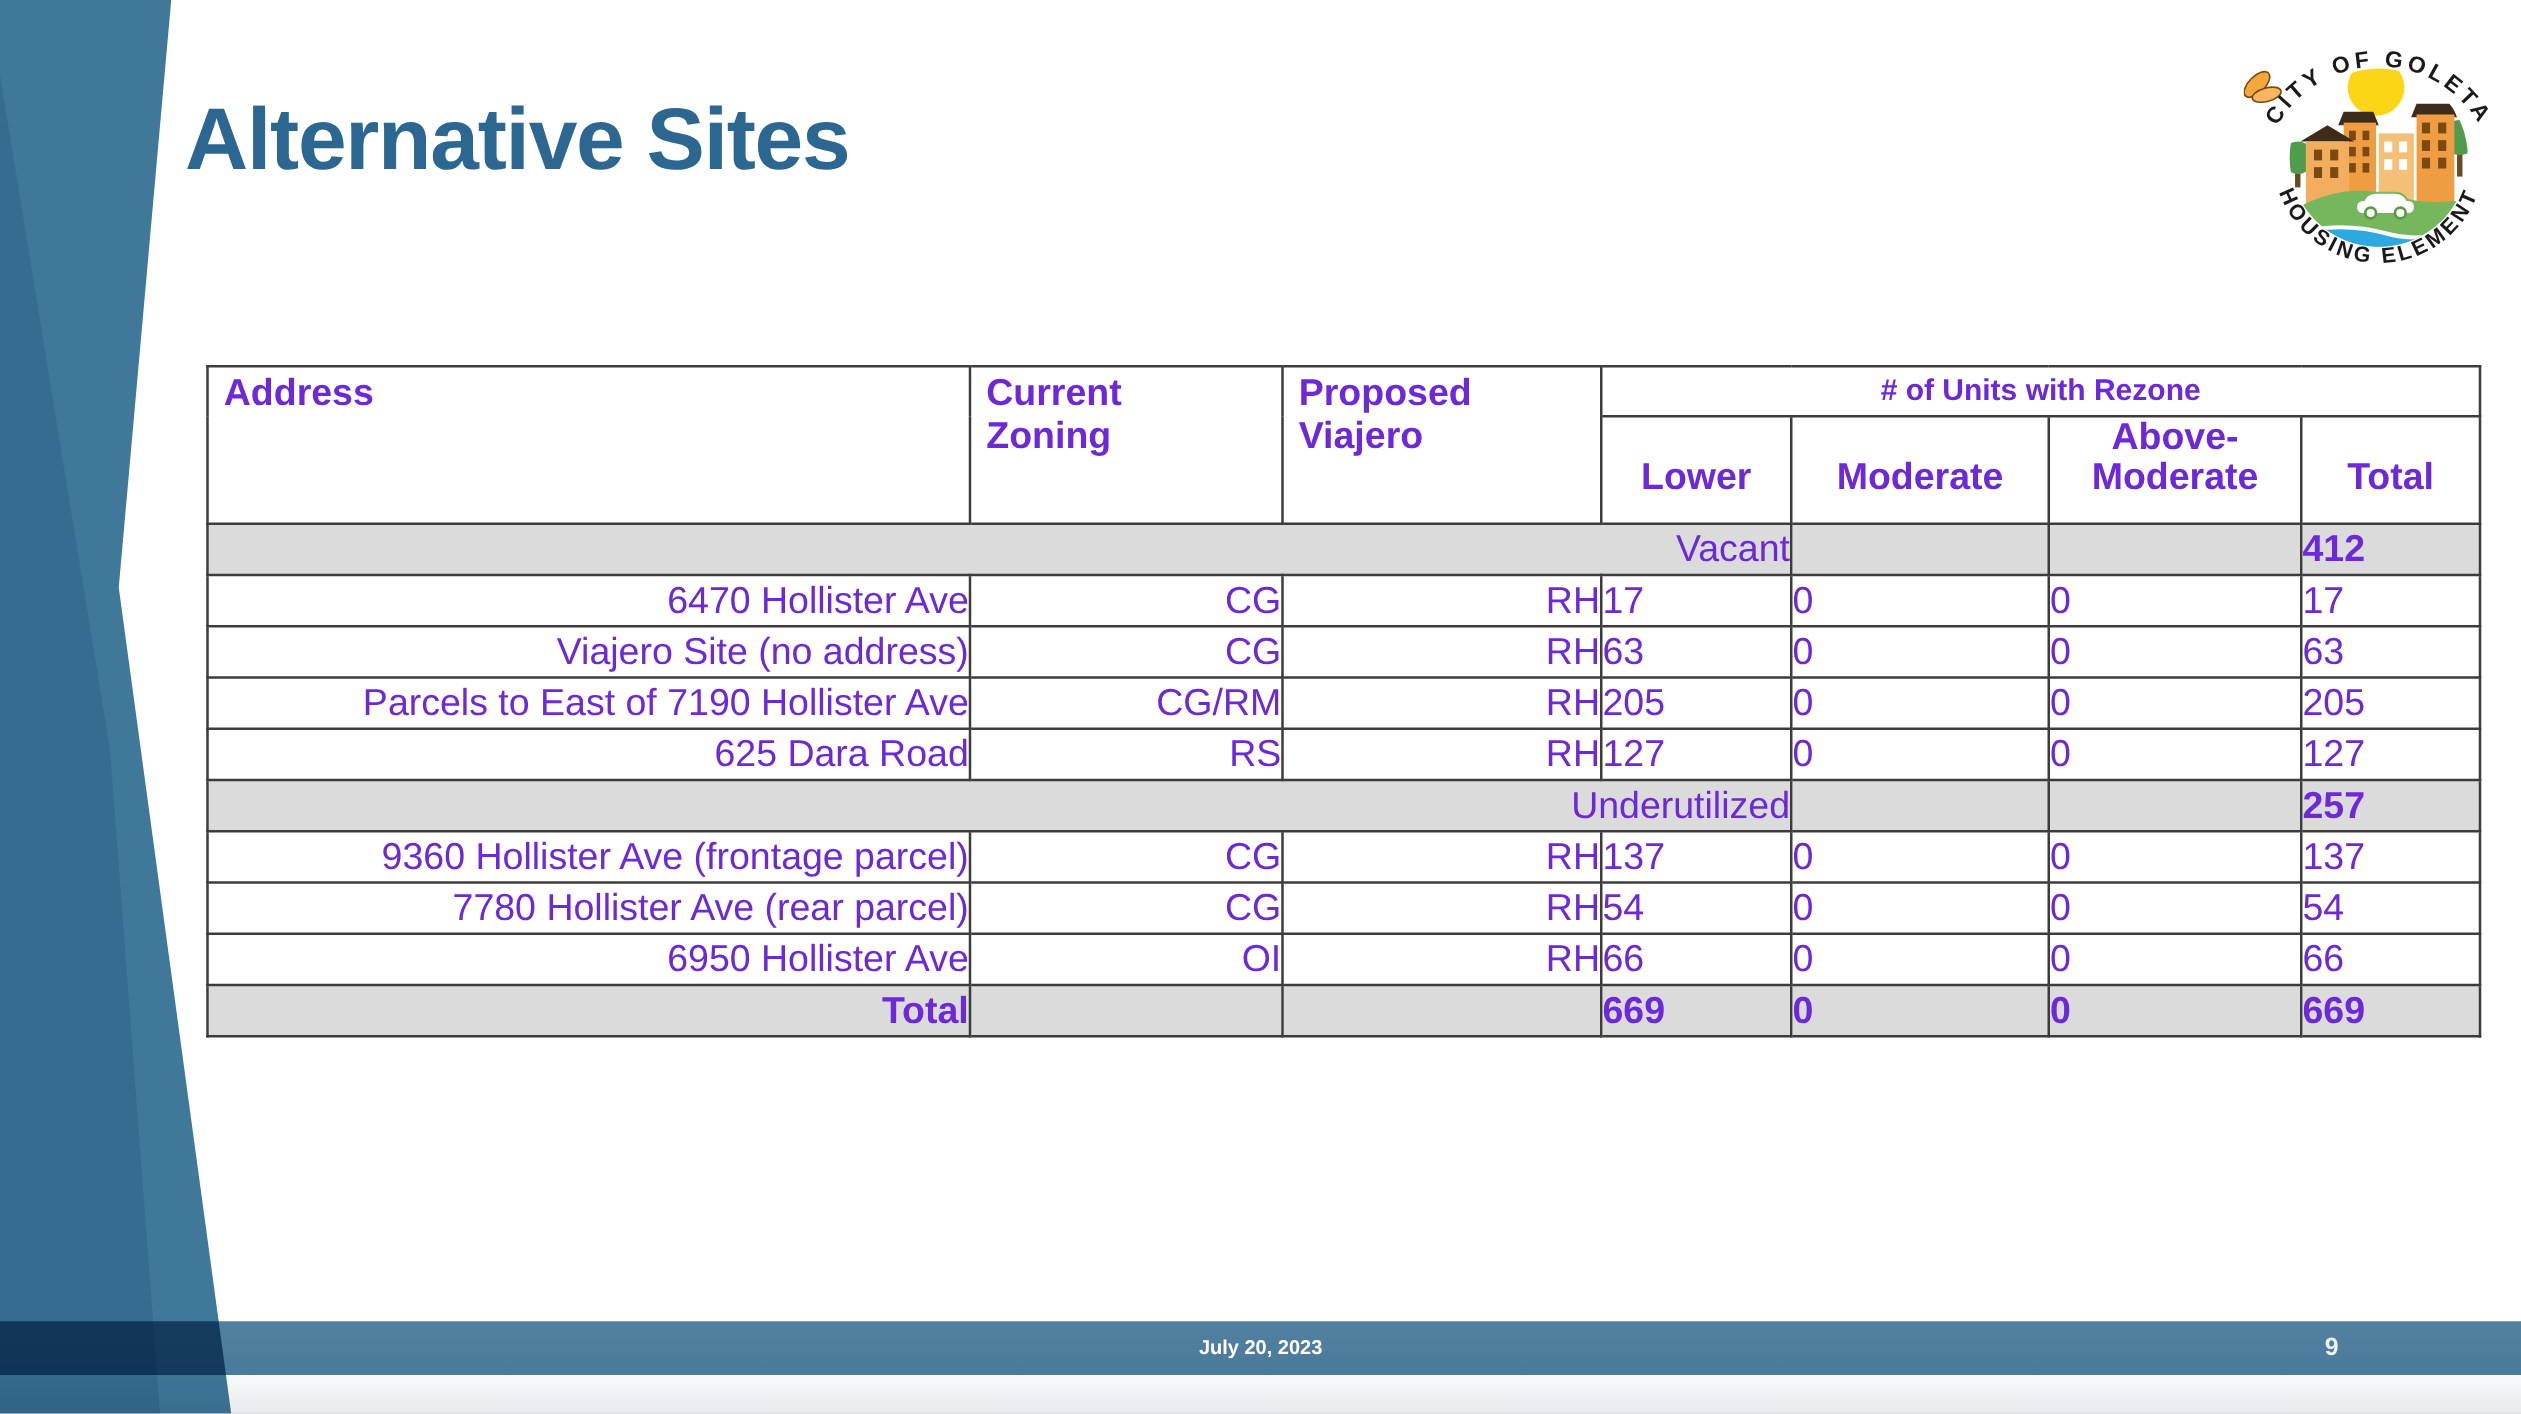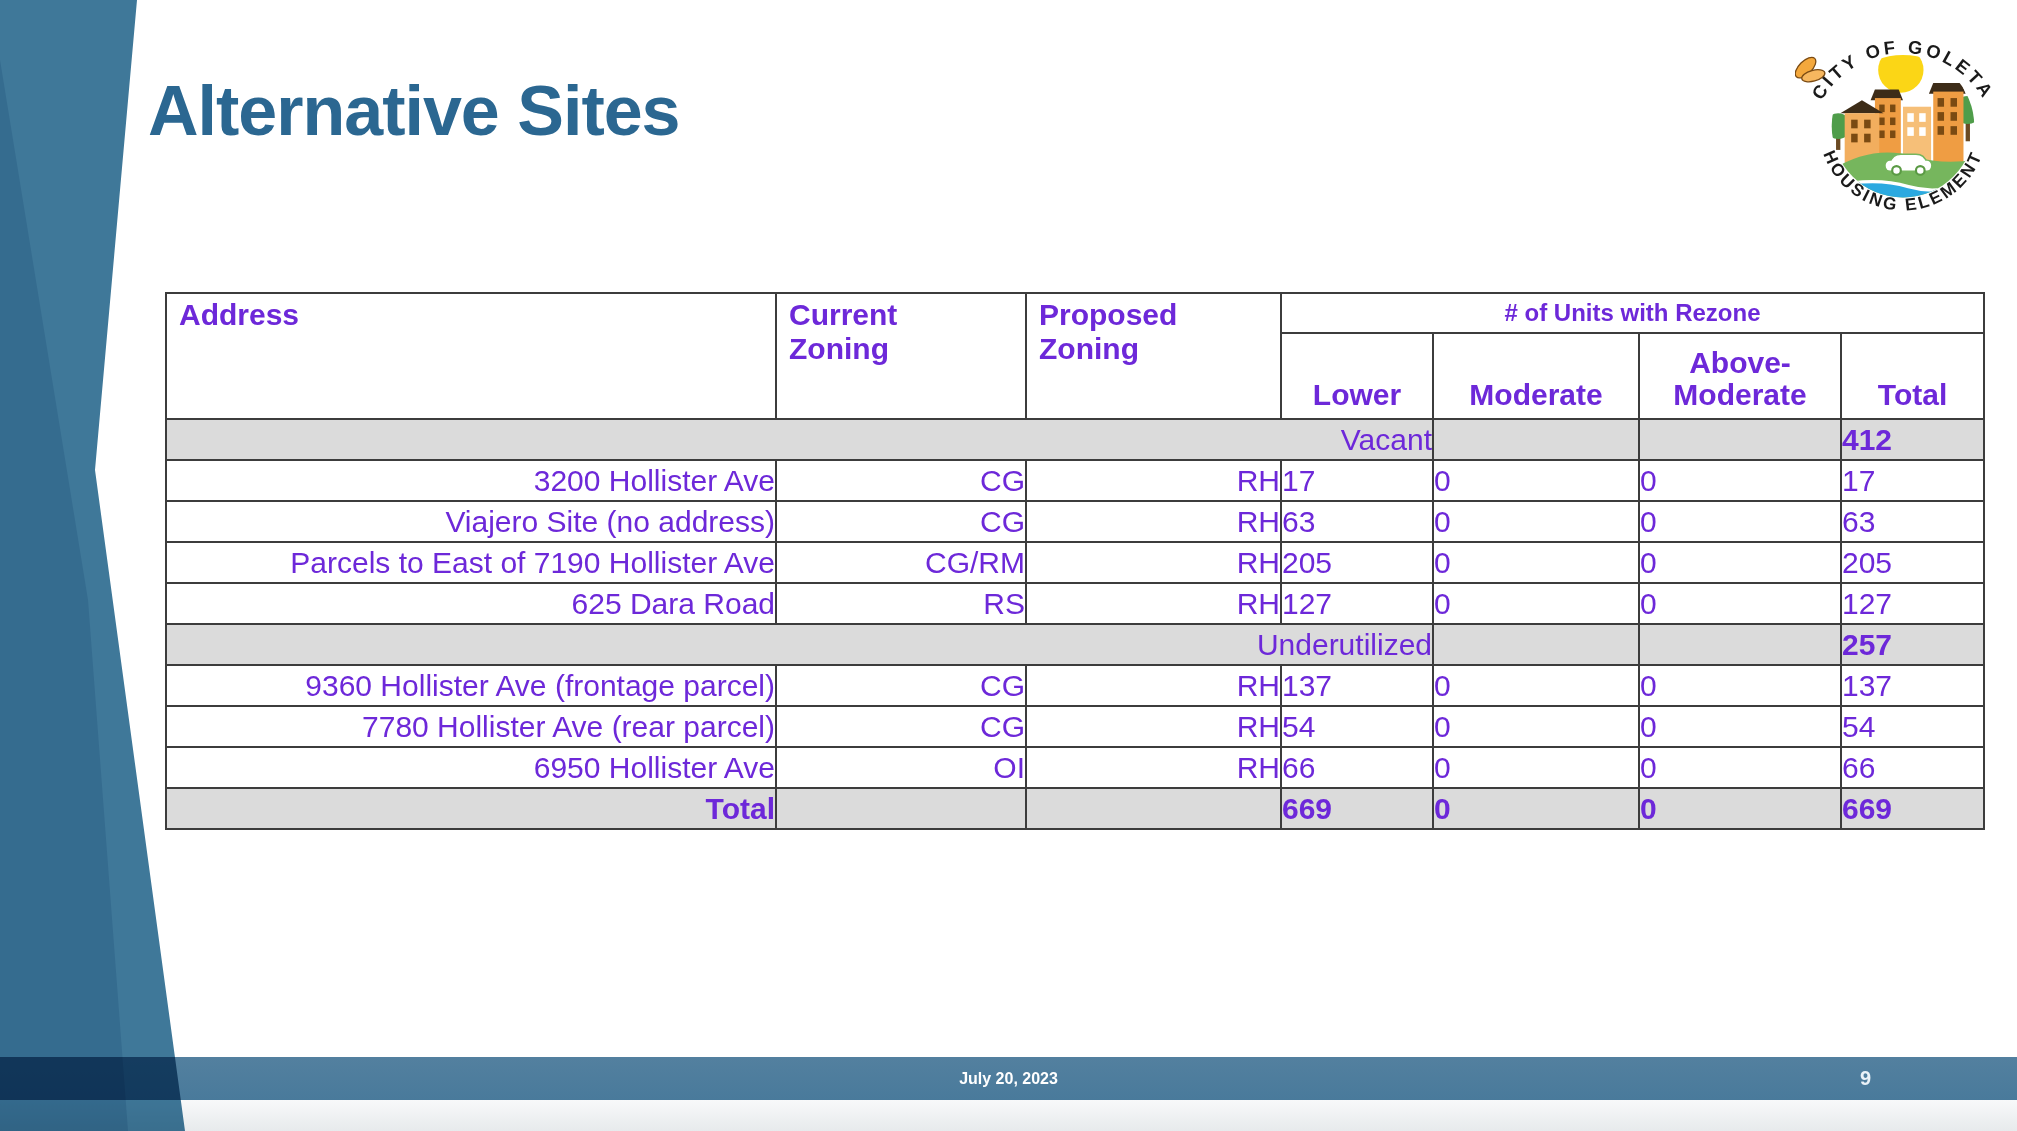--- a/index.html
+++ b/index.html
@@ -50,21 +50,21 @@
   .site-table td, .site-table th {
     border: 2px solid #3c3c3c;
     font-size: 30px;
     font-weight: normal;
     padding: 0;
     overflow: hidden;
     white-space: nowrap;
   }
   .site-table .hdr { font-weight: bold; vertical-align: top; text-align: left; padding: 4px 0 0 12px; white-space: pre-line; }
   .site-table .group-hdr { font-weight: bold; text-align: center; vertical-align: middle; font-size: 24px; height: 40px; }
-  .site-table .sub-hdr { font-weight: bold; text-align: center; vertical-align: bottom; padding-bottom: 8px; white-space: pre-line; height: 86px; line-height: 1.05; margin-top: 26px; }
+  .site-table .sub-hdr { font-weight: bold; text-align: center; vertical-align: bottom; padding-bottom: 21px; white-space: pre-line; height: 86px; line-height: 1.05; margin-top: 26px; }
   .site-table tr.body-row { height: 41px; }
   .site-table td.addr { text-align: right; padding-left: 12px; }
   .site-table td.num  { }
   .site-table tr.section-row td, .site-table tr.total-row td { background: #dbdbdb; }
   .site-table .bold { font-weight: bold; }
 
   
   .footer-bar {
     position: absolute; left: 0; top: 1057px;
     width: 2017px; height: 43px;
@@ -189,40 +189,40 @@
         <col style="width:206px">
         <col style="width:202px">
         <col style="width:143px">
     </colgroup>
     <thead>
       <tr>
         <th class="hdr" rowspan="2">Address</th>
         <th class="hdr" rowspan="2">Current
 Zoning</th>
         <th class="hdr" rowspan="2">Proposed
-Zoning</th>
+Viajero</th>
         <th class="group-hdr" colspan="4"># of Units with Rezone</th>
       </tr>
       <tr>
         <th class="sub-hdr">Lower</th>
         <th class="sub-hdr">Moderate</th>
         <th class="sub-hdr">Above-
 Moderate</th>
         <th class="sub-hdr">Total</th>
       </tr>
     </thead>
     <tbody>
         <tr class="body-row section-row">
           <td class="addr" colspan="4">Vacant</td>
           <td class="num"></td>
           <td class="num"></td>
           <td class="num bold">412</td>
         </tr>
         <tr class="body-row data-row">
-          <td class="addr">3200 Hollister Ave</td>
+          <td class="addr">6470 Hollister Ave</td>
           <td class="addr">CG</td>
           <td class="addr">RH</td>
           <td class="num">17</td>
           <td class="num">0</td>
           <td class="num">0</td>
           <td class="num">17</td>
         </tr>
         <tr class="body-row data-row">
           <td class="addr">Viajero Site (no address)</td>
           <td class="addr">CG</td>

